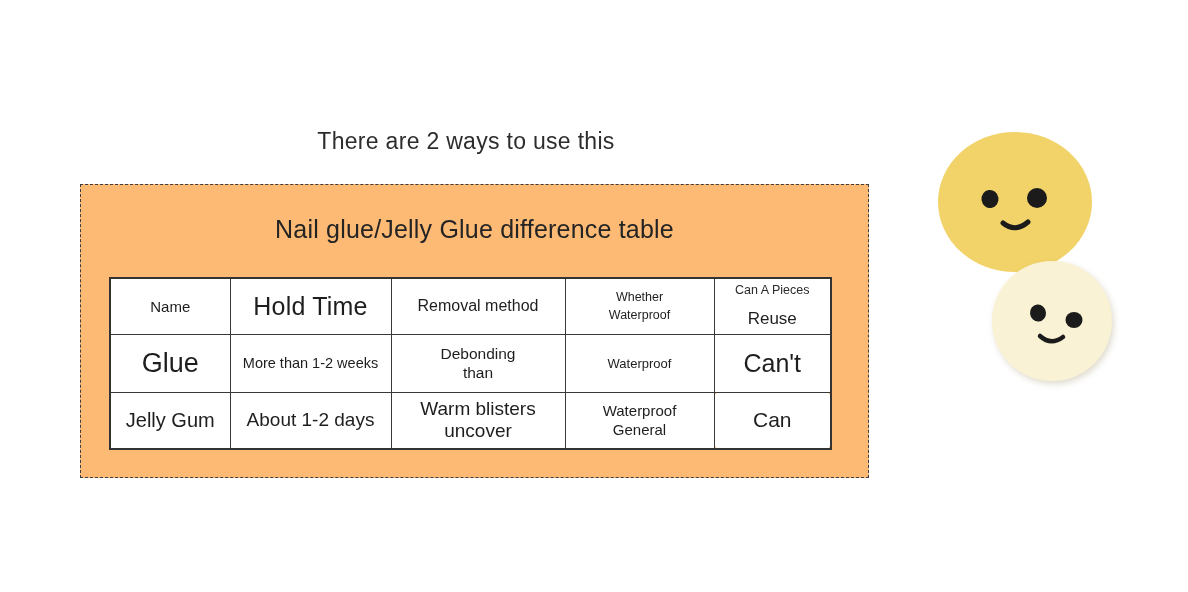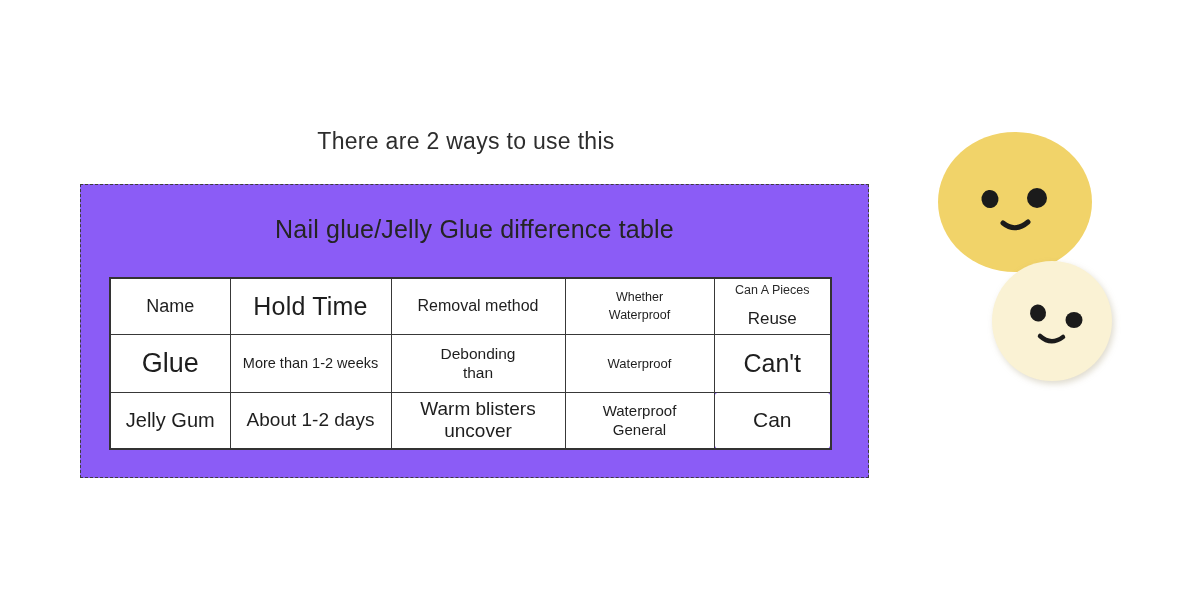--- a/index.html
+++ b/index.html
@@ -20,21 +20,21 @@
     font-size:23px;
     color:#2d2d2d;
     letter-spacing:0.3px;
   }
 
   .panel {
     position:absolute;
     left:80px; top:184px;
     width:789px; height:294px;
     border:1px dashed #3d3d3d;
-    background:#8b5cf6;
+    background:#fdba74;
   }
 
   .table-title {
     position:absolute;
     left:0; top:30px; width:100%;
     text-align:center;
     font-size:25px;
     color:#242424;
     letter-spacing:0.2px;
   }
@@ -56,21 +56,21 @@
     padding:0;
     background:#fff;
   }
   .diff-table tr.hdr   > * { height:56px; }
   .diff-table tr.body1 > * { height:58px; }
   .diff-table tr.body2 > * { height:57px; }
 
   .line { display:block; }
 
   
-  .h-name    { font-size:18px; }
+  .h-name    { font-size:15px; }
   .h-hold    { font-size:25px; letter-spacing:0.2px;margin-left:24px; }
   .h-removal { font-size:16px; }
   .h-water   { text-align:left; padding-left:14px; font-size:12.5px; line-height:1.5; color:#2a2a2a; }
   .h-reuse   { text-align:left; padding-left:20px; }
   .h-reuse .top    { font-size:12.5px; margin-bottom:12px; color:#2a2a2a; }
   .h-reuse .bottom { font-size:17px; }
 
   
   .r1-name    { font-size:27px; }
   .r1-hold    { font-size:14.5px; }

